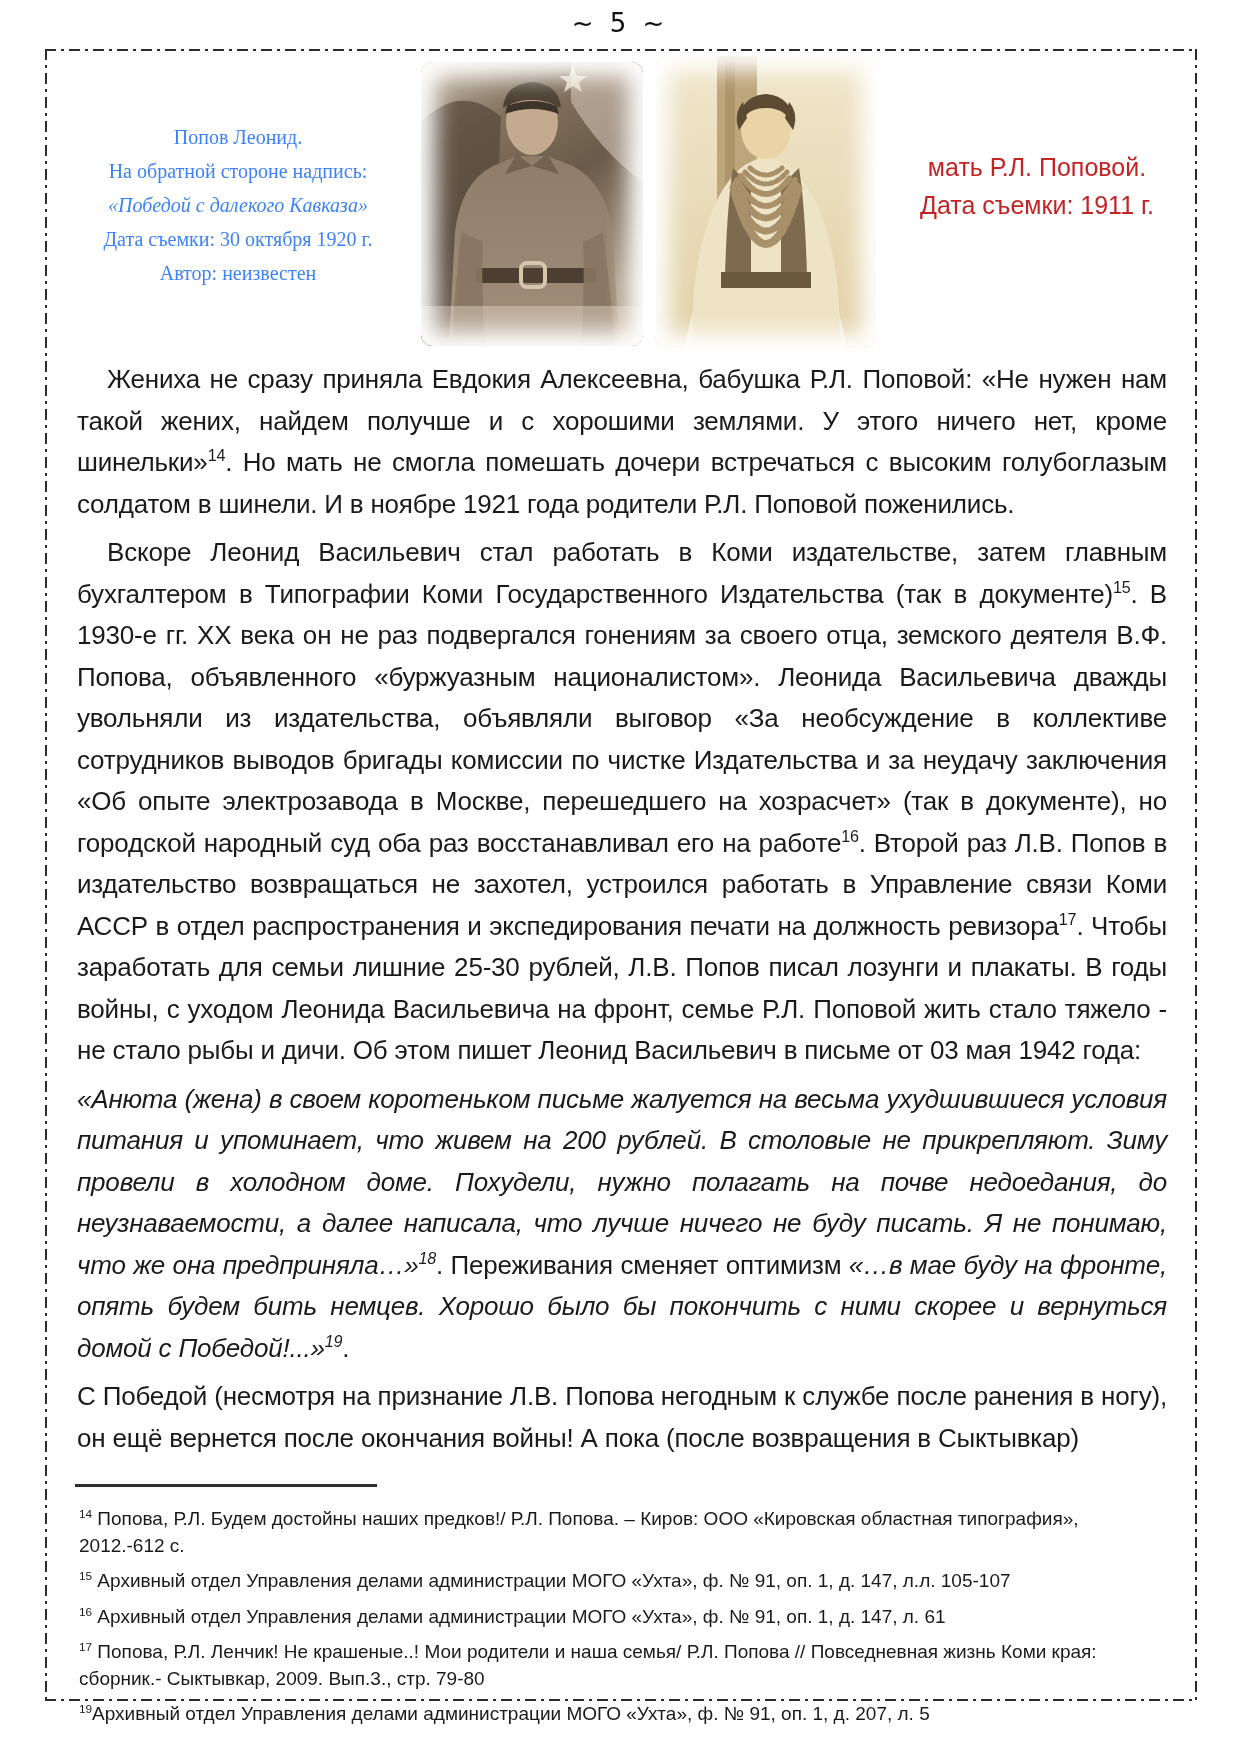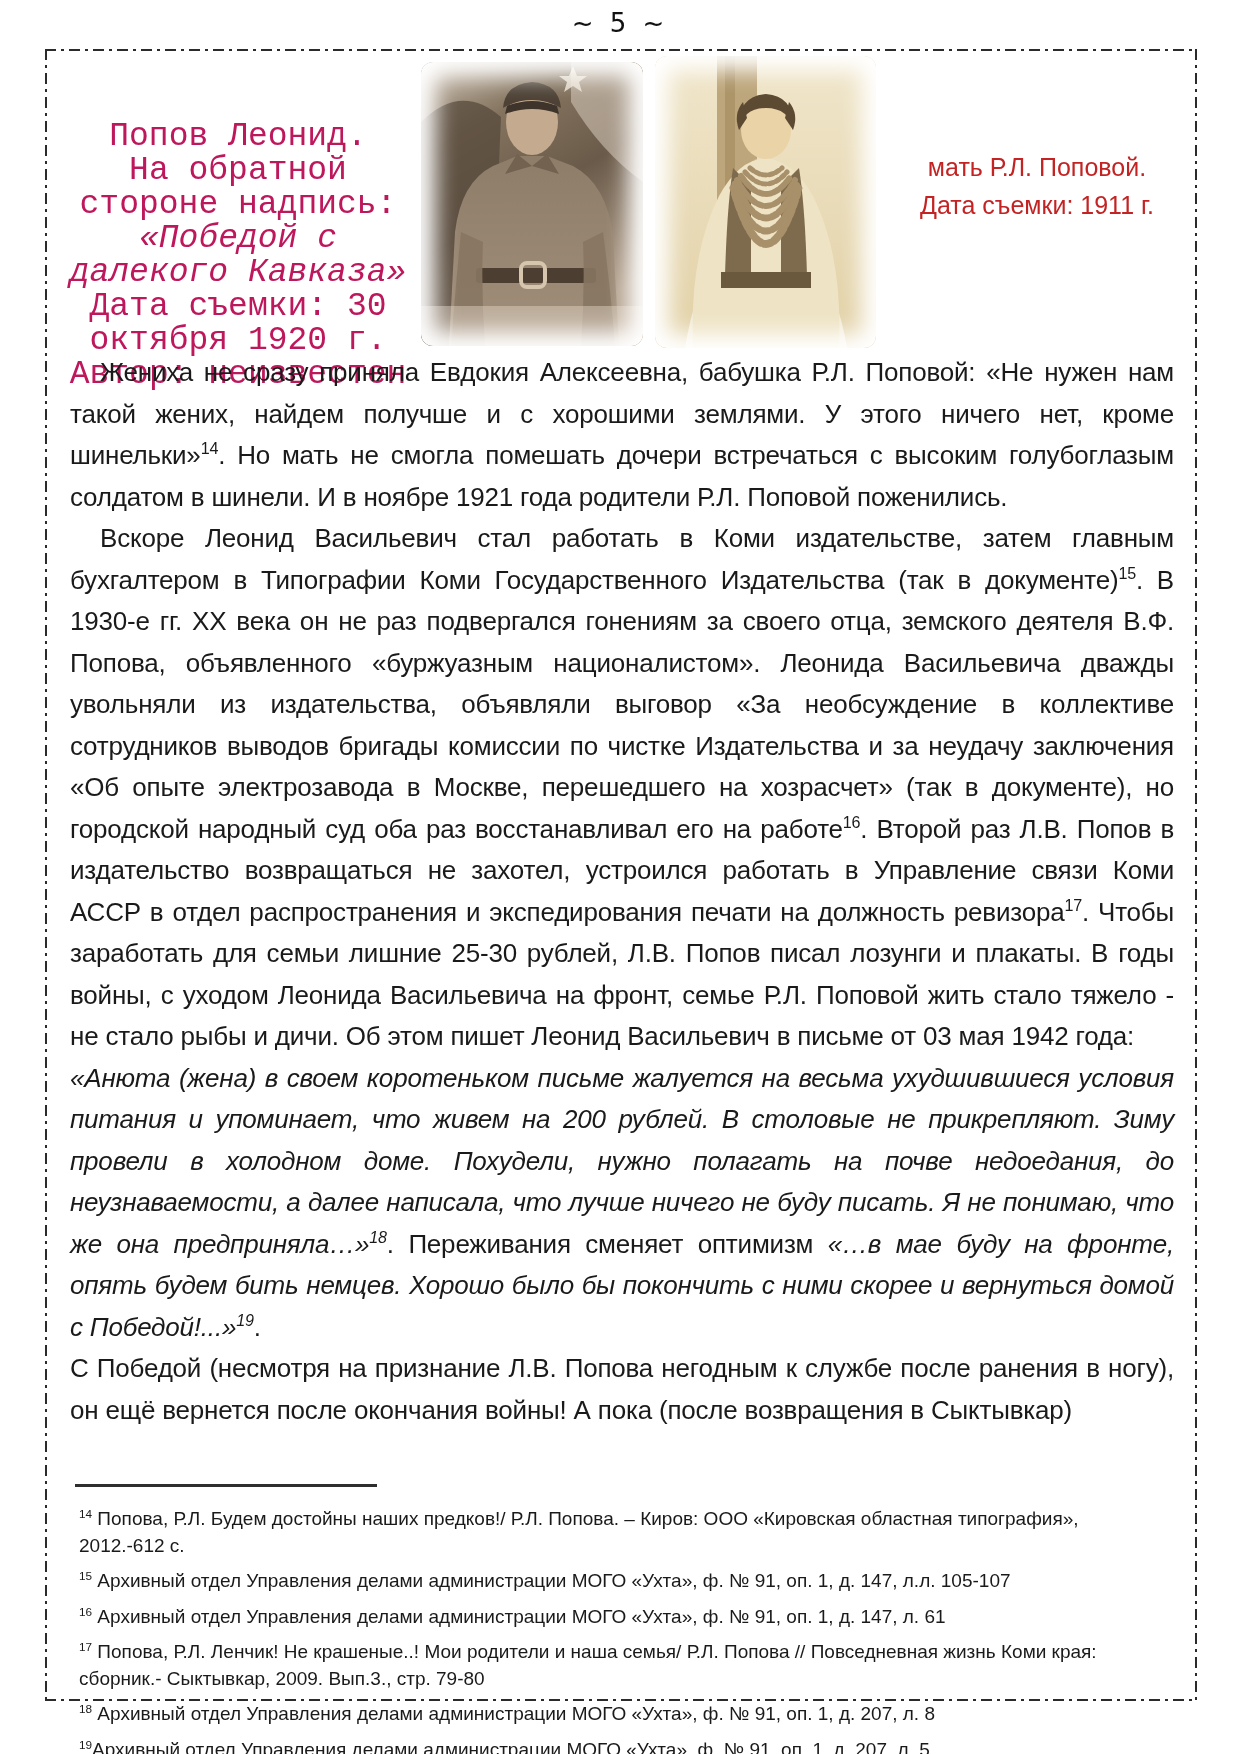--- a/index.html
+++ b/index.html
@@ -21,22 +21,22 @@
     background:repeating-linear-gradient(to bottom,#2b2b2b 0 11px,transparent 11px 16px,#2b2b2b 16px 19px,transparent 19px 24px);}
   .edge.top{top:49px;}
   .edge.bottom{top:1699px;}
   .edge.left{left:45px;}
   .edge.right{left:1195px;}
 
   
   .caption{position:absolute;text-align:center;}
   .caption-left{
     left:68px;top:120px;width:340px;
-    font-family:Liberation Mono, monospace;
-    font-size:33px;line-height:34px;color:#be185d;
+    font-family:Liberation Serif, serif;
+    font-size:20px;line-height:34px;color:#3b82f6;
   }
   .caption-left .it{font-style:italic;}
   .caption-right{
     left:872px;top:148px;width:330px;
     font-family:"Liberation Sans",sans-serif;
     font-size:25px;line-height:38px;color:#c32323;
   }
 
   
   .photo{position:absolute;border-radius:12px;overflow:hidden;}
@@ -45,21 +45,21 @@
     box-shadow:inset 0 0 22px 14px #ffffff;pointer-events:none;}
   .photo-man{left:421px;top:62px;width:222px;height:284px;}
   .photo-woman{left:655px;top:56px;width:221px;height:292px;}
 
   
   .body-text{
     position:absolute;left:70px;top:352px;width:1104px;
     font-size:26px;line-height:41.5px;color:#1a1a1a;
     text-align:justify;letter-spacing:-0.2px;
   }
-  .body-text p{margin:0;}
+  .body-text p{margin:7px;}
   .body-text p.indent{text-indent:30px;}
   .body-text .it{font-style:italic;}
   sup{font-size:0.62em;vertical-align:super;line-height:0;}
 
   
   .fnsep{position:absolute;left:75px;top:1484px;width:302px;border-top:3px solid #2e2e2e;}
   .footnotes{
     position:absolute;left:70px;top:1497px;width:1106px;
     font-size:19px;line-height:26.5px;color:#1a1a1a;text-align:left;
   }
@@ -168,17 +168,16 @@
       <p class=""><span class="it">«Анюта (жена) в своем коротеньком письме жалуется на весьма ухудшившиеся условия питания и упоминает, что живем на 200 рублей. В столовые не прикрепляют. Зиму провели в холодном доме. Похудели, нужно полагать на почве недоедания, до неузнаваемости, а далее написала, что лучше ничего не буду писать. Я не понимаю, что же она предприняла…»</span><sup class="it">18</sup><span>. Переживания сменяет оптимизм </span><span class="it">«…в мае буду на фронте, опять будем бить немцев. Хорошо было бы покончить с ними скорее и вернуться домой с Победой!...»</span><sup class="it">19</sup><span>.</span></p>
       <p class=""><span>С Победой (несмотря на признание Л.В. Попова негодным к службе после ранения в ногу), он ещё вернется после окончания войны!  А пока (после возвращения в Сыктывкар)</span></p>
     </div>
 
   <div class="fnsep"></div>
   <div class="footnotes">
       <p class="fn"><sup>14</sup><span> Попова, Р.Л. Будем достойны наших предков!/ Р.Л. Попова. – Киров:  ООО «Кировская областная  типография», 2012.-612 с.</span></p>
       <p class="fn"><sup>15</sup><span> Архивный отдел Управления делами администрации МОГО «Ухта», ф. № 91, оп. 1, д. 147, л.л.  105-107</span></p>
       <p class="fn"><sup>16</sup><span> Архивный отдел Управления делами администрации МОГО «Ухта», ф. № 91, оп. 1, д. 147, л. 61</span></p>
       <p class="fn"><sup>17</sup><span> Попова, Р.Л. Ленчик! Не крашеные..! Мои родители и наша семья/ Р.Л. Попова // Повседневная жизнь Коми края: сборник.- Сыктывкар, 2009. Вып.3., стр. 79-80</span></p>
-      <p class="fn"><sup>18</sup><span> Архивный отдел Управления делами администрации МОГО «Ухта», ф. № 91, оп. 1, д. 207, л. 8</span></p>
       <p class="fn"><sup>19</sup><span>Архивный отдел Управления делами администрации МОГО «Ухта», ф. № 91, оп. 1, д. 207, л. 5</span></p>
     </div>
 
 </div>
 
 </body></html>

